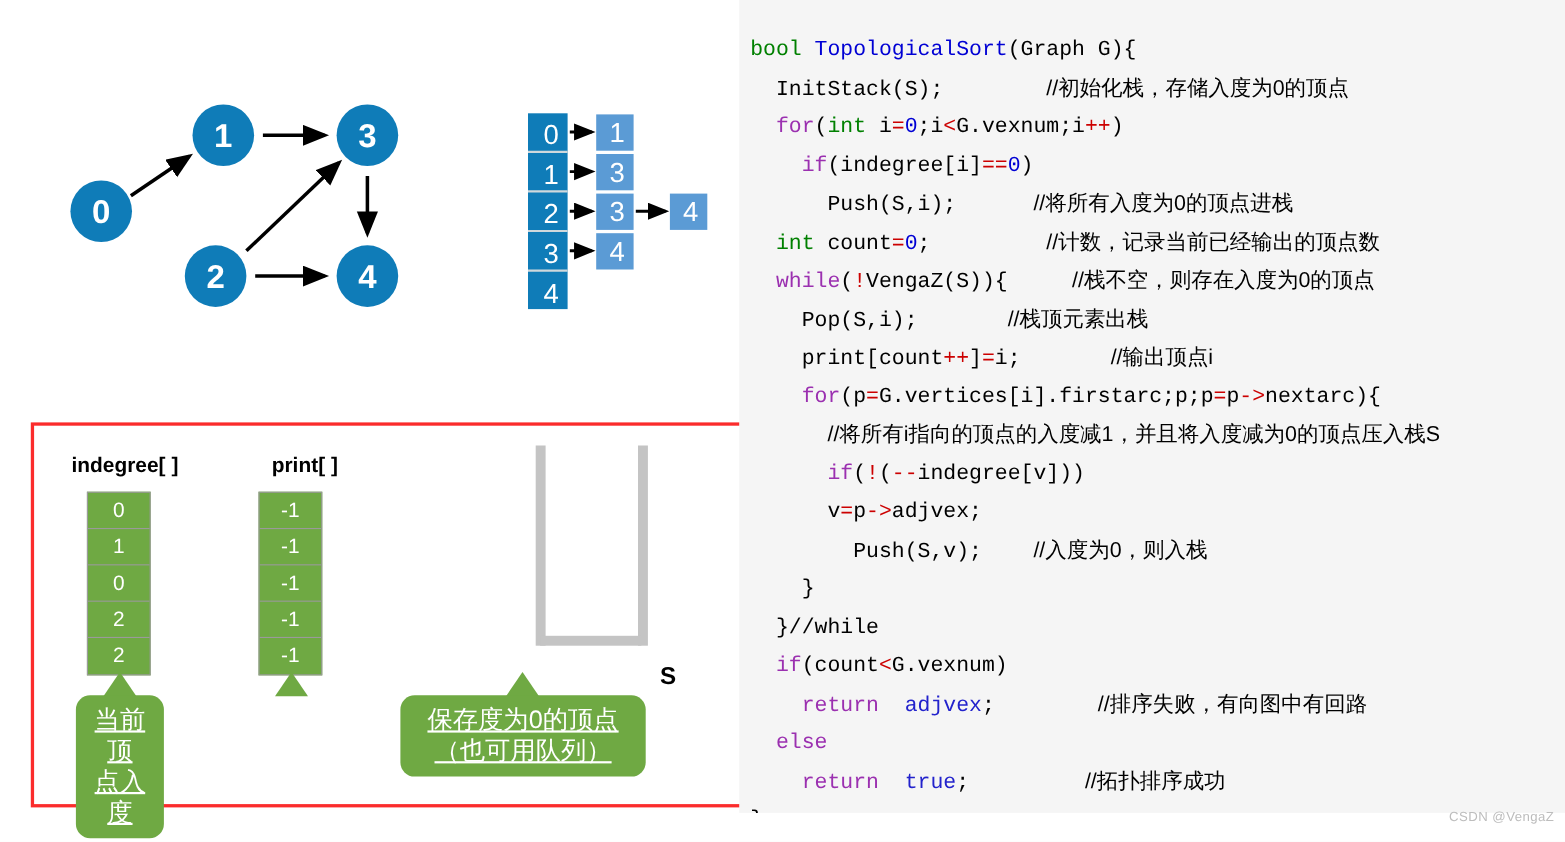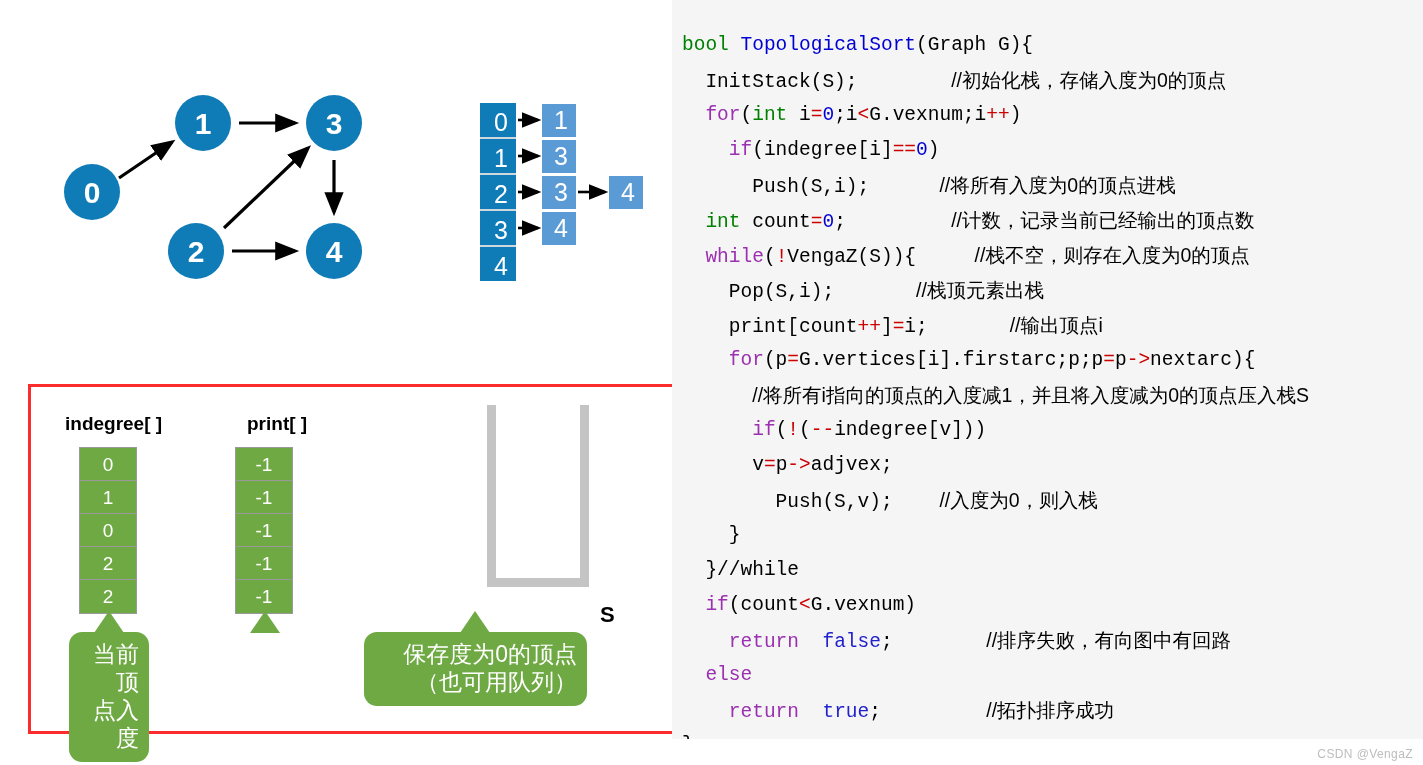--- a/index.html
+++ b/index.html
@@ -115,23 +115,24 @@
   }
 
   
   .callout {
     position: absolute;
     background: #6fa943;
     border-radius: 13px;
     color: #ffffff;
     font-size: 23px;
     line-height: 1.22;
-    text-align: right;
+    text-align: center;
     padding: 8px 10px 10px 10px;
     box-sizing: border-box;
+    text-decoration: underline;
   }
   .callout-tip {
     position: absolute;
     width: 0; height: 0;
     border-left: 15px solid transparent;
     border-right: 15px solid transparent;
     border-bottom: 22px solid #6fa943;
   }
   #callout-indegree { left: 38px; top: 245px; width: 80px; }
   #tip-indegree     { left: 63px; top: 224px; }
@@ -166,21 +167,21 @@
   .tok-kw       { color: #9b30b0; }
   .tok-num      { color: #0000d4; }
   .tok-op       { color: #cc0000; }
   .tok-lit      { color: #2222cc; }
   .tok-cmt      { color: #000000; font-family: "Liberation Sans", sans-serif; }
   .tok-plain    { color: #000000; }
 
   #watermark {
     position: absolute;
     right: 10px;
-    bottom: 4px;
+    bottom: 16px;
     font-size: 12px;
     color: #bdbdbd;
     font-family: "Liberation Sans", sans-serif;
     letter-spacing: 0.4px;
   }
 </style>
 </head>
 <body>
 
 <div id="left-panel">
@@ -301,19 +302,19 @@
     <div class="code-line"><span class="tok-plain">    Pop(S,i);       </span><span class="tok-cmt">//栈顶元素出栈</span></div>
     <div class="code-line"><span class="tok-plain">    print[count</span><span class="tok-op">++</span><span class="tok-plain">]</span><span class="tok-op">=</span><span class="tok-plain">i;       </span><span class="tok-cmt">//输出顶点i</span></div>
     <div class="code-line"><span class="tok-plain">    </span><span class="tok-kw">for</span><span class="tok-plain">(p</span><span class="tok-op">=</span><span class="tok-plain">G.vertices[i].firstarc;p;p</span><span class="tok-op">=</span><span class="tok-plain">p</span><span class="tok-op">-&gt;</span><span class="tok-plain">nextarc){</span></div>
     <div class="code-line"><span class="tok-plain">      </span><span class="tok-cmt">//将所有i指向的顶点的入度减1，并且将入度减为0的顶点压入栈S</span></div>
     <div class="code-line"><span class="tok-plain">      </span><span class="tok-kw">if</span><span class="tok-plain">(</span><span class="tok-op">!</span><span class="tok-plain">(</span><span class="tok-op">--</span><span class="tok-plain">indegree[v]))</span></div>
     <div class="code-line"><span class="tok-plain">      v</span><span class="tok-op">=</span><span class="tok-plain">p</span><span class="tok-op">-&gt;</span><span class="tok-plain">adjvex;</span></div>
     <div class="code-line"><span class="tok-plain">        Push(S,v);    </span><span class="tok-cmt">//入度为0，则入栈</span></div>
     <div class="code-line"><span class="tok-plain">    }</span></div>
     <div class="code-line"><span class="tok-plain">  }//while</span></div>
     <div class="code-line"><span class="tok-plain">  </span><span class="tok-kw">if</span><span class="tok-plain">(count</span><span class="tok-op">&lt;</span><span class="tok-plain">G.vexnum)</span></div>
-    <div class="code-line"><span class="tok-plain">    </span><span class="tok-kw">return</span><span class="tok-plain">  </span><span class="tok-lit">false</span><span class="tok-plain">;        </span><span class="tok-cmt">//排序失败，有向图中有回路</span></div>
+    <div class="code-line"><span class="tok-plain">    </span><span class="tok-kw">return</span><span class="tok-plain">  </span><span class="tok-lit">adjvex</span><span class="tok-plain">;        </span><span class="tok-cmt">//排序失败，有向图中有回路</span></div>
     <div class="code-line"><span class="tok-plain">  </span><span class="tok-kw">else</span></div>
     <div class="code-line"><span class="tok-plain">    </span><span class="tok-kw">return</span><span class="tok-plain">  </span><span class="tok-lit">true</span><span class="tok-plain">;         </span><span class="tok-cmt">//拓扑排序成功</span></div>
     <div class="code-line"><span class="tok-plain">}</span></div>
   </div>
 
 <div id="watermark">CSDN @VengaZ</div>
 
 </body></html>

